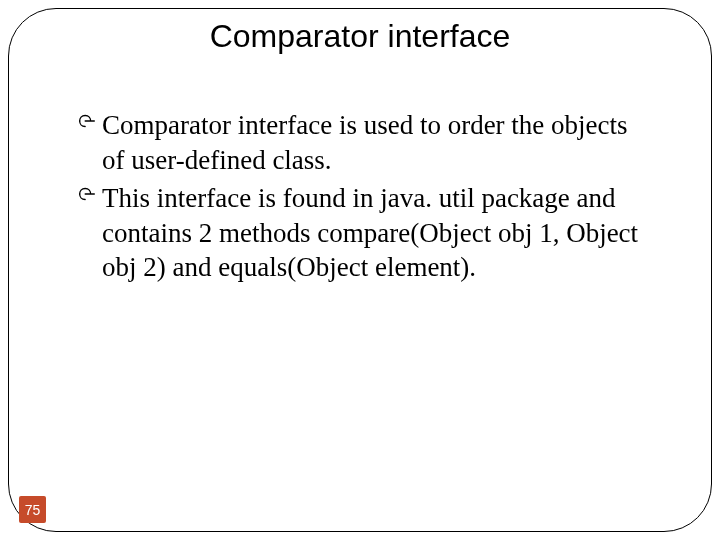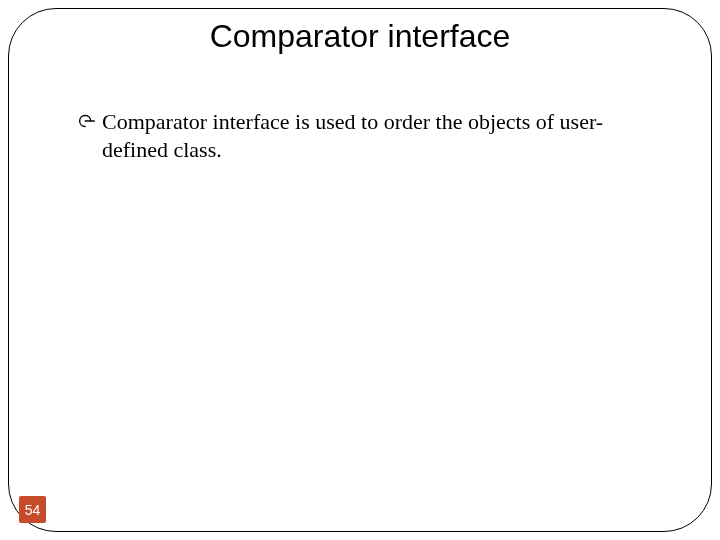--- a/index.html
+++ b/index.html
@@ -37,21 +37,21 @@
     font-weight: 400;
     color: #000;
     font-family: Arial, Helvetica, sans-serif;
   }
   .body {
     position: absolute;
     top: 108px;
     left: 78px;
     right: 78px;
     font-family: "Times New Roman", Times, serif;
-    font-size: 22px;
+    font-size: 27px;
     line-height: 1.28;
     color: #000;
   }
   .bullet {
     position: relative;
     padding-left: 24px;
     margin-bottom: 4px;
   }
   .bullet::before {
     content: "\1D4D2"; 
@@ -98,20 +98,29 @@
     <div class="bullet">
       <span class="marker">
         <svg viewBox="0 0 24 24">
             <path d="M4 12 C4 9, 6 6, 10 6 C14 6, 16 9, 16 12 M10 12 C14 12, 16 12, 20 12" stroke="#000" stroke-width="1.4" fill="none" stroke-linecap="round"></path>
             <path d="M4 12 C4 15, 6 18, 10 18" stroke="#000" stroke-width="1.4" fill="none" stroke-linecap="round"></path>
           </svg>
       </span>
       <span style="font-weight:400;">Comparator interface</span><span> is used to order the objects of user-defined class.</span>
     </div>
 
+    <div class="bullet">
+      <span class="marker">
+        <svg viewBox="0 0 24 24">
+            <path d="M4 12 C4 9, 6 6, 10 6 C14 6, 16 9, 16 12 M10 12 C14 12, 16 12, 20 12" stroke="#000" stroke-width="1.4" fill="none" stroke-linecap="round"></path>
+            <path d="M4 12 C4 15, 6 18, 10 18" stroke="#000" stroke-width="1.4" fill="none" stroke-linecap="round"></path>
+          </svg>
+      </span>
+      <span>This interface is found in java. util package and contains 2 methods compare(Object obj 1, Object obj 2) and equals(Object element).</span>
+    </div>
 
 
   </div>
 
   <div class="page-number">
-    <span>54</span>
+    <span>75</span>
   </div>
 </div>
 
 </body></html>

